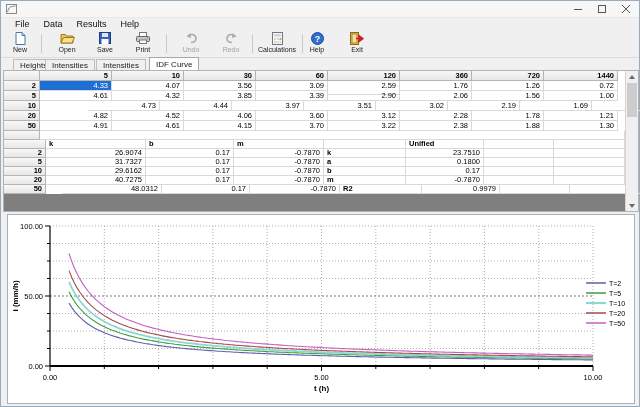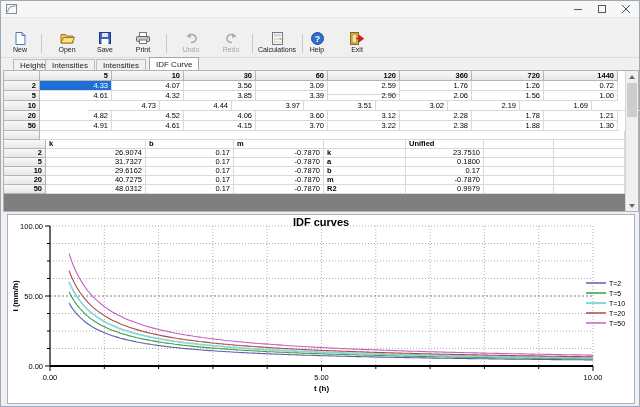--- a/index.html
+++ b/index.html
@@ -72,20 +72,26 @@
           <rect x="0.5" y="0.5" width="7" height="7" fill="none" stroke="#555"></rect>
         </svg>
     </div>
     <div class="winbtn wclose">
       <svg width="8" height="8" viewBox="0 0 8 8">
           <path d="M0 0 L8 8 M8 0 L0 8" stroke="#555" stroke-width="1"></path>
         </svg>
     </div>
   </div>
 
+  <div class="menubar">
+    <span class="menu-item">File</span>
+    <span class="menu-item">Data</span>
+    <span class="menu-item">Results</span>
+    <span class="menu-item">Help</span>
+  </div>
 
   <div class="toolbar">
     <div class="tbtn" style="left:2px;width:34px;">
       <span class="ticon">
         <svg width="11" height="13" viewBox="0 0 11 13">
             <path d="M1 0.5 H7 L10 3.5 V12.5 H1 Z" fill="#fff" stroke="#4a77b0"></path>
             <path d="M7 0.5 V3.5 H10" fill="none" stroke="#4a77b0"></path>
           </svg>
       </span>
       <span class="tlbl">New</span>
@@ -306,21 +312,21 @@
           <div class="cell num" style="width: 100px; height: 9px; line-height: 8px;">40.7275</div>
           <div class="cell num" style="width: 88px; height: 9px; line-height: 8px;">0.17</div>
           <div class="cell num" style="width: 90px; height: 9px; line-height: 8px;">-0.7870</div>
           <div class="cell lab" style="width: 82px; height: 9px; line-height: 8px;">m</div>
           <div class="cell num" style="width: 78px; height: 9px; line-height: 8px;">-0.7870</div>
           <div class="cell " style="width: 70px; height: 9px; line-height: 8px;"></div>
           <div class="cell " style="width: 71px; height: 9px; line-height: 8px;"></div>
         </div>
         <div class="grow" style="top: 114px;">
           <div class="cell hdr num" style="width: 42px; height: 9px; line-height: 8px;">50</div>
-          <div class="cell num" style="width: 100px; height: 9px; line-height: 8px;">48.0312</div>
+          <div class="cell num" style="width: 100px; height: 9px; line-height: 8px; margin-left: 16px;">48.0312</div>
           <div class="cell num" style="width: 88px; height: 9px; line-height: 8px;">0.17</div>
           <div class="cell num" style="width: 90px; height: 9px; line-height: 8px;">-0.7870</div>
           <div class="cell lab" style="width: 82px; height: 9px; line-height: 8px;">R2</div>
           <div class="cell num" style="width: 78px; height: 9px; line-height: 8px;">0.9979</div>
           <div class="cell " style="width: 70px; height: 9px; line-height: 8px;"></div>
           <div class="cell " style="width: 71px; height: 9px; line-height: 8px;"></div>
         </div>
       </div>
     <div class="grayband"></div>
     <div class="vscroll">
@@ -328,21 +334,20 @@
           <span class="tri-up"></span>
         </div>
       <div class="sthumb"></div>
       <div class="sarrow" style="bottom:0;">
           <span class="tri-down"></span>
         </div>
     </div>
   </div>
 
   <div class="chartpanel">
-    <div class="chart-title">IDF curves</div>
     <svg id="chart" class="chartsvg" width="626" height="188">
         <line x1="96.3" y1="11" x2="96.3" y2="151" stroke="#9a9a9a" stroke-width="0.8" stroke-dasharray="1 2"></line>
         <line x1="150.6" y1="11" x2="150.6" y2="151" stroke="#9a9a9a" stroke-width="0.8" stroke-dasharray="1 2"></line>
         <line x1="204.9" y1="11" x2="204.9" y2="151" stroke="#9a9a9a" stroke-width="0.8" stroke-dasharray="1 2"></line>
         <line x1="259.2" y1="11" x2="259.2" y2="151" stroke="#9a9a9a" stroke-width="0.8" stroke-dasharray="1 2"></line>
         <line x1="313.5" y1="11" x2="313.5" y2="151" stroke="#9a9a9a" stroke-width="0.8" stroke-dasharray="1 2"></line>
         <line x1="367.8" y1="11" x2="367.8" y2="151" stroke="#9a9a9a" stroke-width="0.8" stroke-dasharray="1 2"></line>
         <line x1="422.1" y1="11" x2="422.1" y2="151" stroke="#9a9a9a" stroke-width="0.8" stroke-dasharray="1 2"></line>
         <line x1="476.4" y1="11" x2="476.4" y2="151" stroke="#9a9a9a" stroke-width="0.8" stroke-dasharray="1 2"></line>
         <line x1="530.7" y1="11" x2="530.7" y2="151" stroke="#9a9a9a" stroke-width="0.8" stroke-dasharray="1 2"></line>

